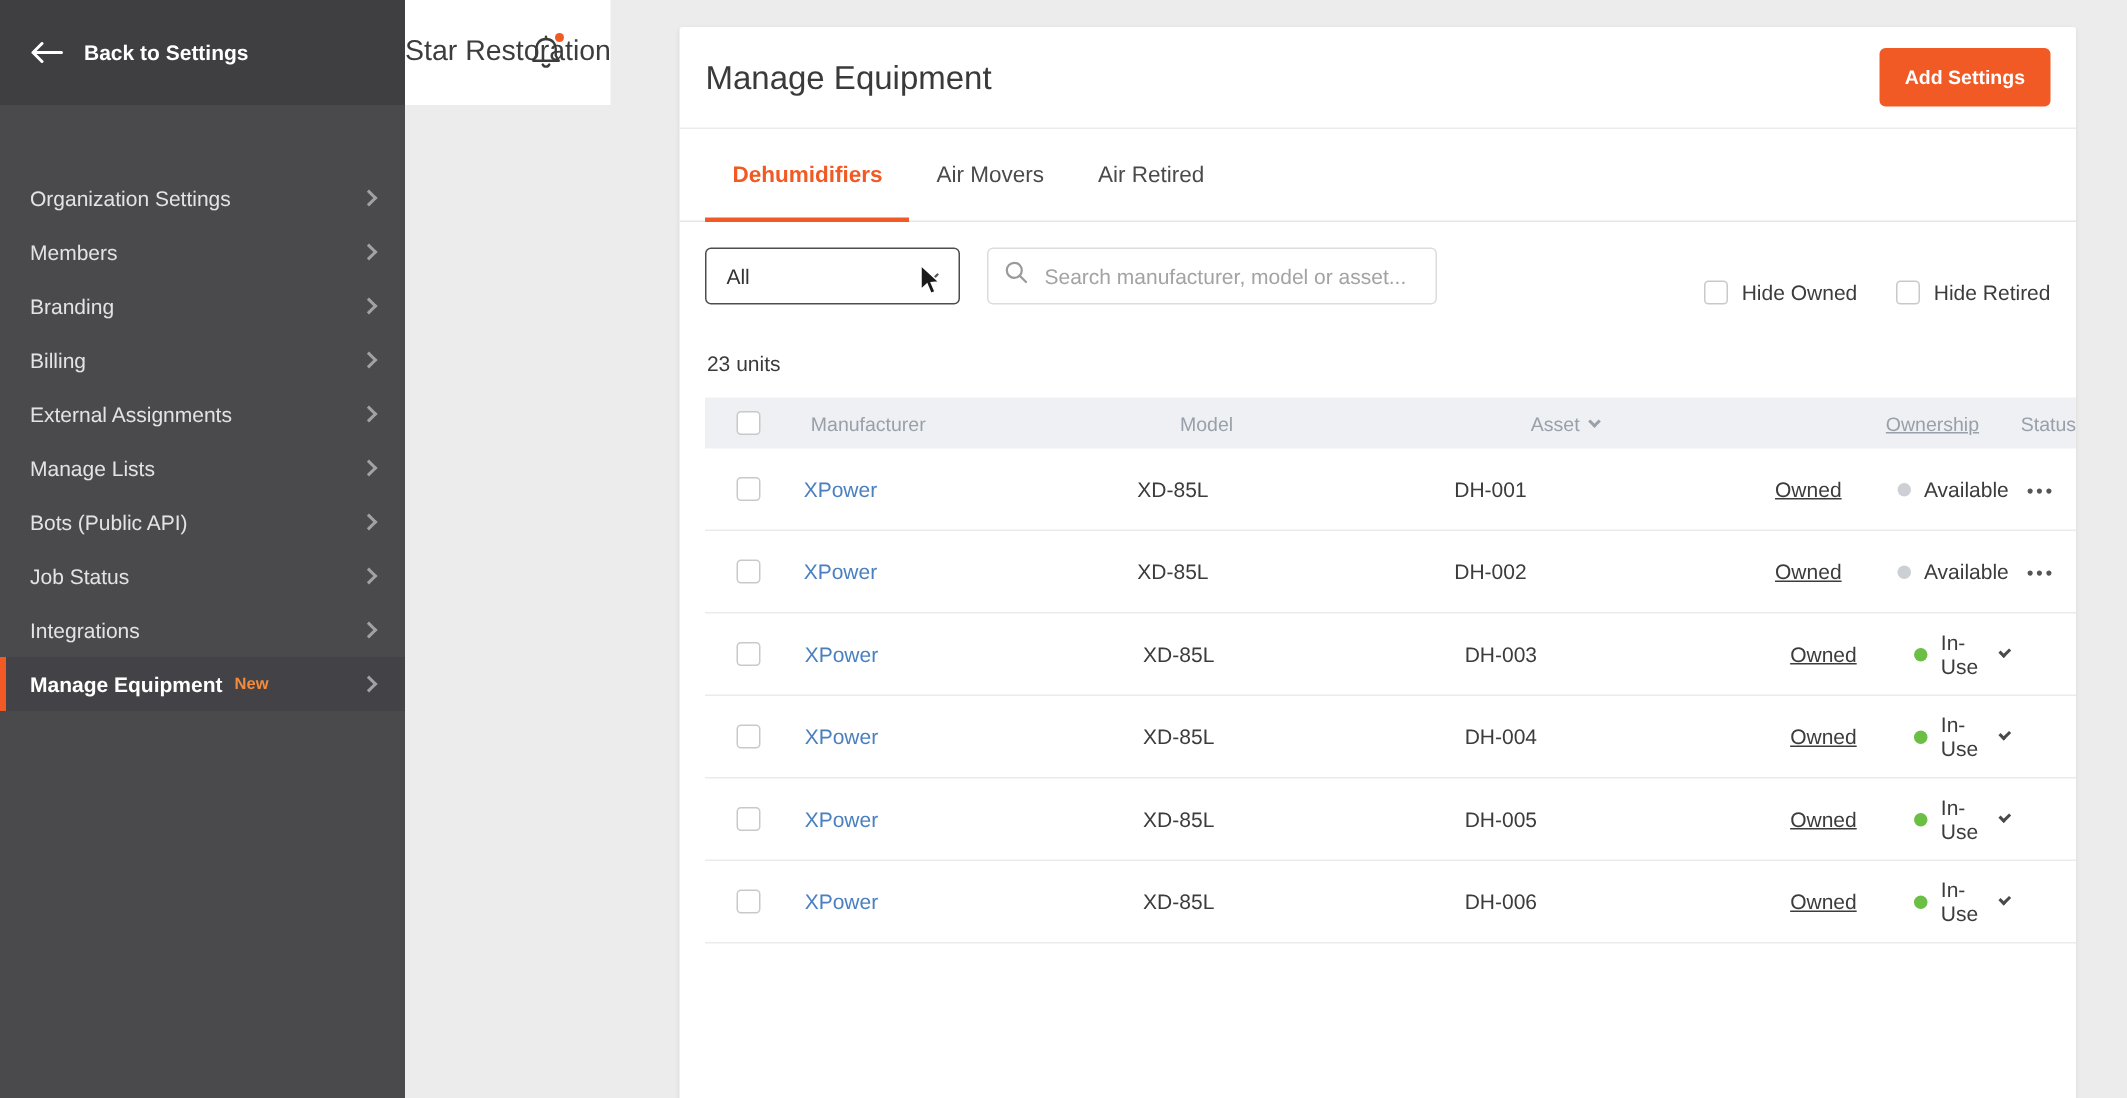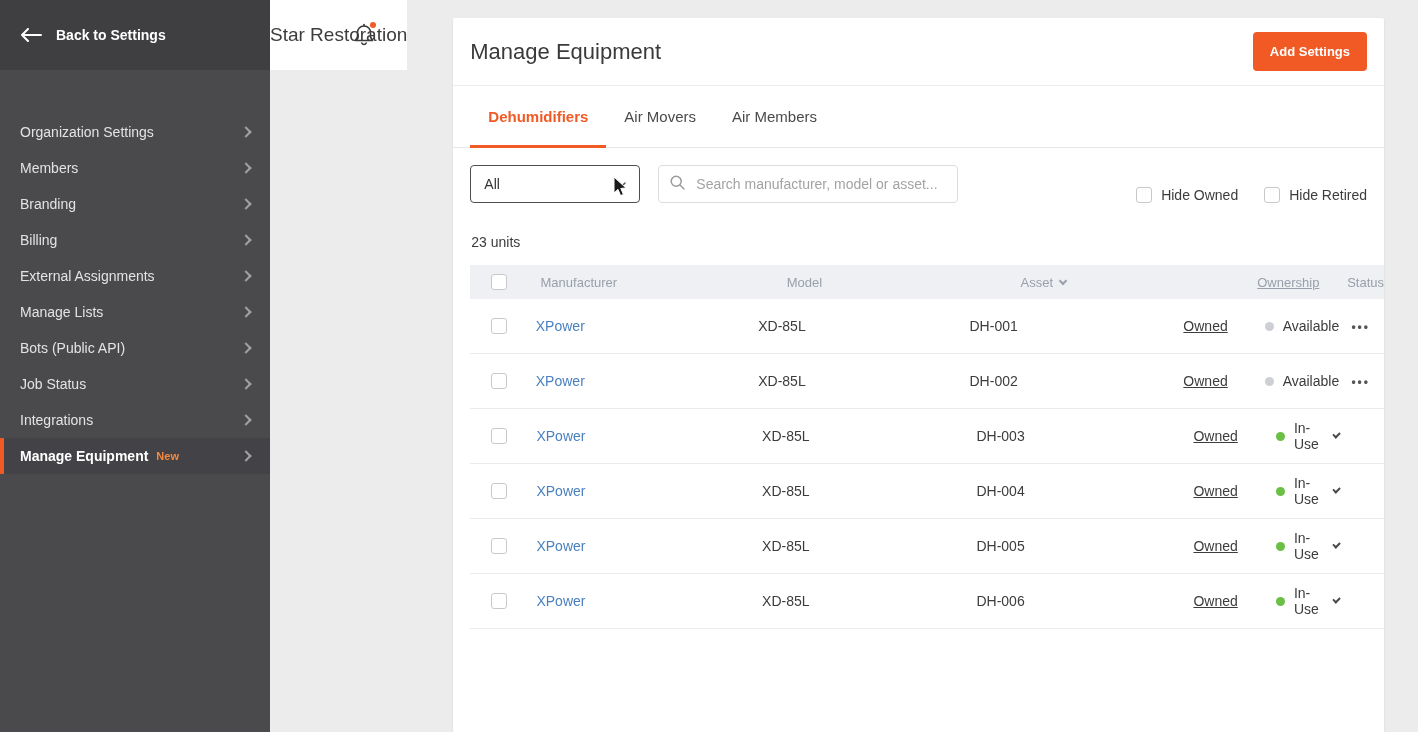--- a/index.html
+++ b/index.html
@@ -174,21 +174,21 @@
         <div class="tabs" id="tabs">
   <div class="tab active">
     <span class="tab-label">Dehumidifiers</span>
   </div>
 
   <div class="tab">
     <span class="tab-label">Air Movers</span>
   </div>
 
   <div class="tab">
-    <span class="tab-label">Air Members</span>
+    <span class="tab-label">Air Retired</span>
   </div>
 </div>
 
         <div class="filters">
           <div class="dropdown">
             <span>All</span>
             <span>
               <svg width="11" height="7" viewBox="0 0 11 7">
                   <path d="M1 1 L5.5 5.5 L10 1" stroke="#555" stroke-width="1.5" fill="none" stroke-linecap="round"></path>
                 </svg>

